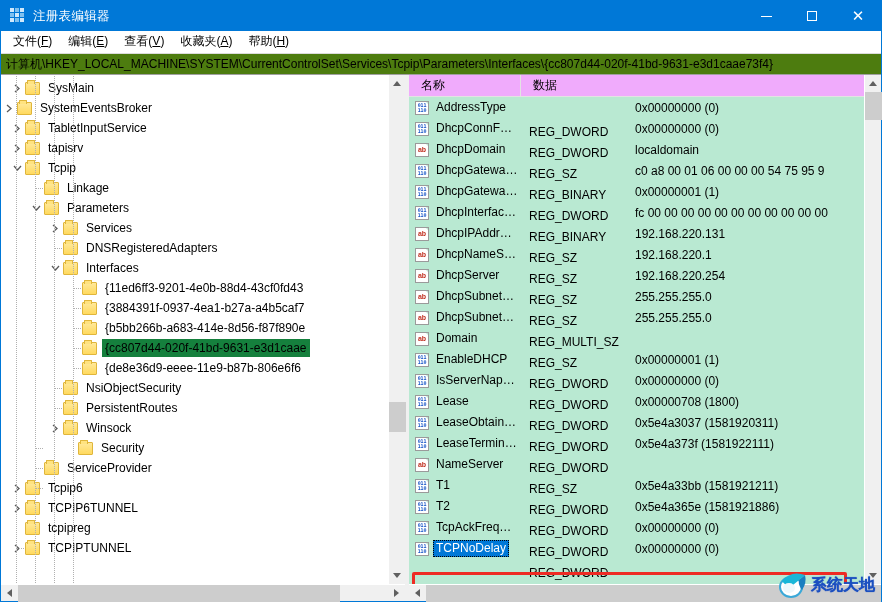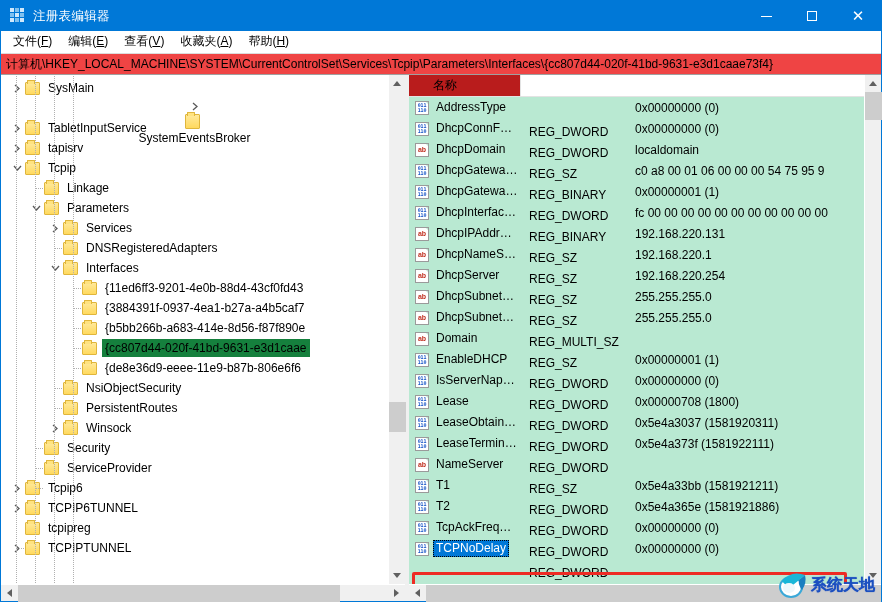--- a/index.html
+++ b/index.html
@@ -43,21 +43,21 @@
     height:22px; background:#ffffff; display:flex; align-items:center;
     flex:0 0 22px; padding-left:4px; border-bottom:1px solid #ffffff;
   }
   .menu-item {
     padding:2px 8px; font-size:12px; color:#000; white-space:nowrap;
   }
   .menu-item u { text-decoration:underline; }
 
   
   .addrbar {
-    flex:0 0 22px; height:22px; background:#ef4444;
+    flex:0 0 22px; height:22px; background:#4d7c0f;
     border-top:1px solid #dcdcdc; border-bottom:1px solid #a0a0a0;
     display:flex; align-items:center; padding-left:5px;
     font-size:12px; color:#000; overflow:hidden; white-space:nowrap;
   }
 
   
   .content { flex:1 1 auto; display:flex; background:#f0f0f0; min-height:0; }
   .pane-left { width:404px; flex:0 0 404px; display:flex; flex-direction:column; min-width:0; }
   .splitter { width:4px; flex:0 0 4px; background:#f0f0f0; cursor:col-resize; }
   .pane-right { flex:1 1 auto; display:flex; flex-direction:column; min-width:0; }
@@ -129,22 +129,22 @@
   
   .list-area {
     flex:1 1 auto; background:#b9e9d2; overflow:hidden; position:relative;
     display:flex; flex-direction:column; min-width:0;
   }
   .lheader {
     height:22px; flex:0 0 22px; display:flex; background:#fff;
     border-bottom:1px solid #e3e3e3; font-size:12px; color:#000;
   }
   .lh {
-    display:flex; align-items:center; padding-left:24px;
-    border-right:1px solid #e3e3e3; background:#b91c1c; white-space:nowrap;
+    display:flex; align-items:center; padding-left:12px;
+    border-right:1px solid #e3e3e3; background:#f0abfc; white-space:nowrap;
   }
   .lh.c1 { width:112px; flex:0 0 112px; }
   .lh.c2 { width:106px; flex:0 0 106px; }
   .lh.c3 { flex:1 1 auto; border-right:none; }
   .lrows { flex:1 1 auto; overflow:hidden; }
   .lrow { height:21px; display:flex; align-items:center; font-size:12px; color:#000; white-space:nowrap; }
   .cell-name { width:112px; flex:0 0 112px; display:flex; align-items:center; overflow:hidden; }
   .cell-type { width:106px; flex:0 0 106px; padding-left:8px; overflow:hidden;margin-top:48px; }
   .cell-data { flex:1 1 auto; padding-left:8px; overflow:hidden; }
   .nm { padding:1px 3px; line-height:15px; overflow:hidden; text-overflow:ellipsis; }
@@ -232,21 +232,21 @@
           <div class="tree" id="tree-root">
               <div class="tnode" style="padding-left: 8px;">
                 <span class="twisty">
                   <svg width="6" height="9" viewBox="0 0 6 9">
                     <path d="M1 1 L5 4.5 L1 8" stroke="#5a5a5a" stroke-width="1.3" fill="none"></path>
                   </svg>
                 </span>
                 <span class="folder"></span>
                 <span class="lbl">SysMain</span>
               </div>
-              <div class="tnode" style="padding-left: 0; flex-direction: column;">
+              <div class="tnode" style="padding-left: 0;">
                 <span class="twisty">
                   <svg width="6" height="9" viewBox="0 0 6 9">
                     <path d="M1 1 L5 4.5 L1 8" stroke="#5a5a5a" stroke-width="1.3" fill="none"></path>
                   </svg>
                 </span>
                 <span class="folder"></span>
                 <span class="lbl">SystemEventsBroker</span>
               </div>
               <div class="tnode" style="padding-left: 8px;">
                 <span class="twisty">
@@ -349,21 +349,21 @@
               </div>
               <div class="tnode" style="padding-left: 46px;">
                 <span class="twisty">
                   <svg width="6" height="9" viewBox="0 0 6 9">
                     <path d="M1 1 L5 4.5 L1 8" stroke="#5a5a5a" stroke-width="1.3" fill="none"></path>
                   </svg>
                 </span>
                 <span class="folder"></span>
                 <span class="lbl">Winsock</span>
               </div>
-              <div class="tnode" style="padding-left: 27px;">
+              <div class="tnode" style="padding-left: 27px; margin-left: 34px;">
                 <span class="twisty"></span>
                 <span class="folder"></span>
                 <span class="lbl">Security</span>
               </div>
               <div class="tnode" style="padding-left: 27px;">
                 <span class="twisty"></span>
                 <span class="folder"></span>
                 <span class="lbl">ServiceProvider</span>
               </div>
               <div class="tnode" style="padding-left: 8px;">
@@ -450,20 +450,21 @@
       </div>
     </div>
 
     <div class="splitter"></div>
 
     <div class="pane-right">
       <div class="pane-inner">
         <div class="list-area">
           <div class="lheader">
             <div class="lh c1">名称</div>
+            <div class="lh c3">数据</div>
           </div>
           <div class="lrows" id="list-root">
               <div class="lrow">
                 <div class="cell-name">
                   <span class="vicon bin">
                     <span>011<br>110</span>
                   </span>
                   <span class="nm">AddressType</span>
                 </div>
                 <div class="cell-type">REG_DWORD</div>

